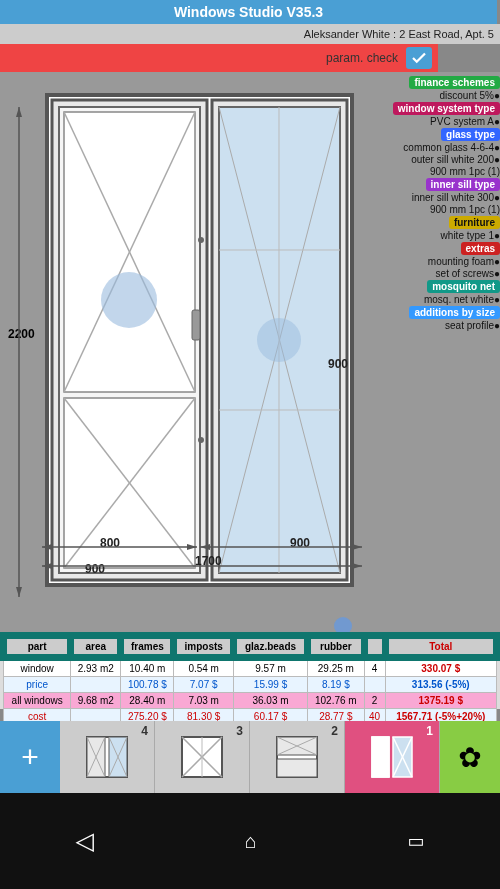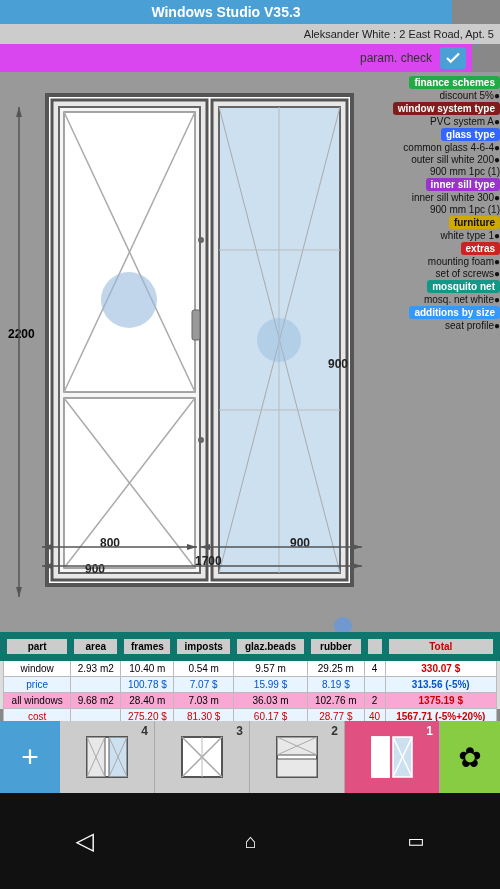--- a/index.html
+++ b/index.html
@@ -1,20 +1,20 @@
 <!DOCTYPE html>
 <html><head>
   <meta charset="utf-8">
   <style>
     * { box-sizing: border-box; margin: 0; padding: 0; }
     body { width: 500px; height: 889px; background: #888; font-family: Arial, sans-serif; font-size: 12px; overflow: hidden; position: relative; }
 
     
     #top-bar {
-      width: 452px;
+      width: 497px;
       height: 24px;
       background: #4a9fd4;
       display: flex;
       align-items: center;
       justify-content: center;
     }
     #top-bar span {
       color: white;
       font-size: 14px;
       font-weight: bold;
@@ -27,23 +27,23 @@
       background: #ccc;
       display: flex;
       align-items: center;
       justify-content: flex-end;
       padding-right: 6px;
     }
     #info-bar span { font-size: 11px; color: #222; }
 
     
     #param-row {
-      width: 472px;
+      width: 438px;
       height: 28px;
-      background: #d946ef;
+      background: #ef4444;
       display: flex;
       align-items: center;
       justify-content: flex-end;
       padding-right: 6px;
       gap: 8px;
     }
     #param-row span { font-size: 12px; color: #333; }
     #param-check-box {
       width: 26px; height: 22px;
       background: #4a9fd4;
@@ -89,21 +89,21 @@
       white-space: nowrap;
     }
     .label-value {
       color: #111;
       font-size: 10px;
       white-space: nowrap;
     }
 
     
     .green-tag { background: #22aa44; }
-    .orange-tag { background: #7f1d1d; }
+    .orange-tag { background: #be185d; }
     .blue-tag { background: #3366ff; }
     .cyan-tag { background: #22bbcc; }
     .purple-tag { background: #9933cc; }
     .yellow-tag { background: #ccaa00; color: #111; }
     .red-tag { background: #cc2222; }
     .teal-tag { background: #119988; }
     .additions-tag { background: #3399ff; }
 
     
     #data-table {

